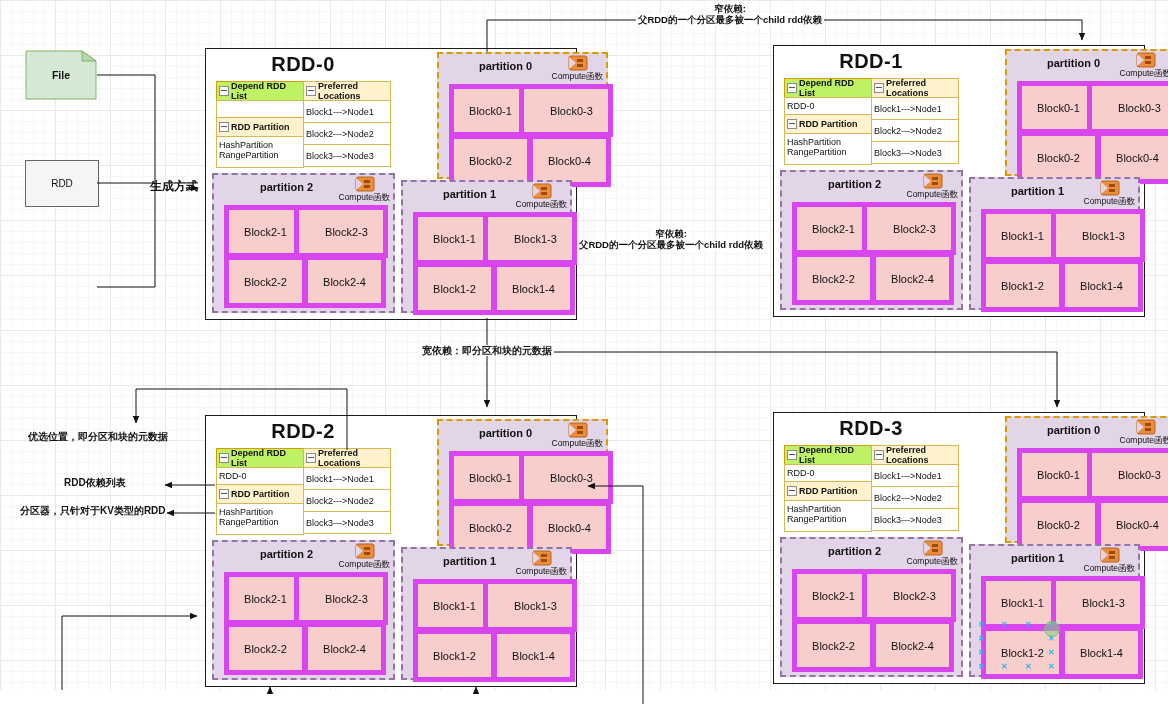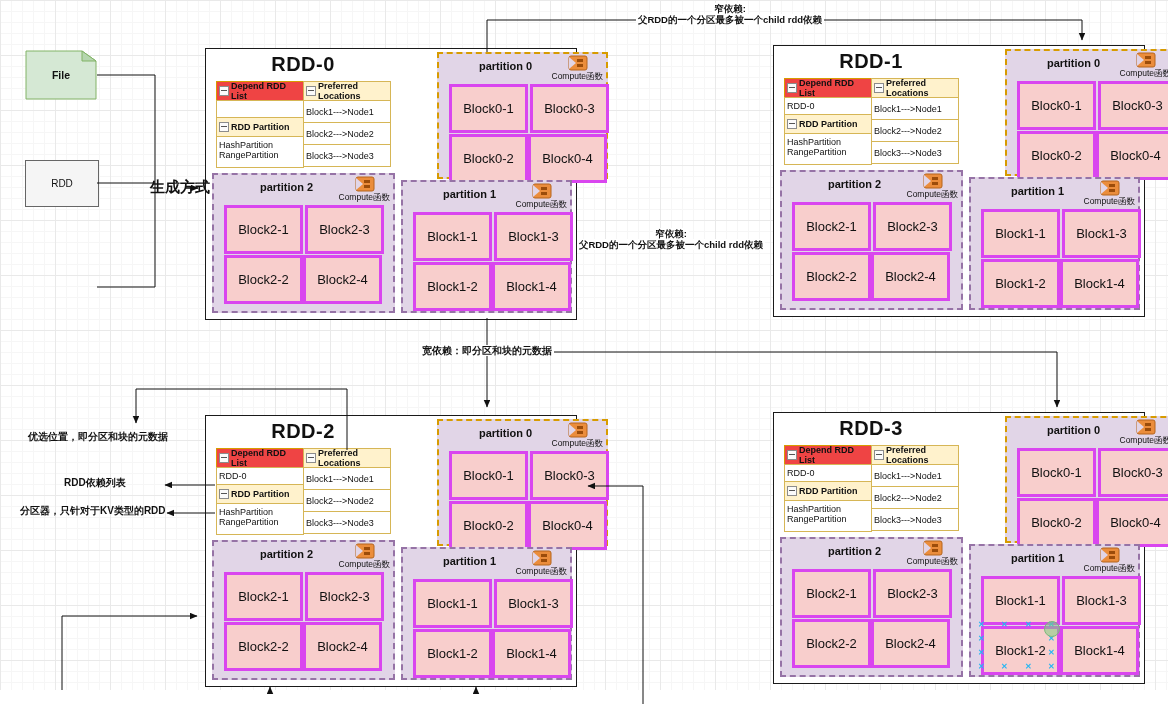--- a/index.html
+++ b/index.html
@@ -23,39 +23,39 @@
   
   .card{position:absolute;width:370px;height:270px;background:#fff;border:1px solid #1a1a1a;z-index:2;}
   .title{position:absolute;left:8px;top:4px;width:178px;text-align:center;font-size:20px;font-weight:700;letter-spacing:.5px;}
   .mtable{position:absolute;left:10px;top:32px;display:flex;font-size:9px;line-height:10px;}
   .mcol{display:flex;flex-direction:column;width:88px;}
   .mcol.r{margin-left:-1px;}
   .cell{box-sizing:border-box;border:1px solid #D6B656;margin-top:-1px;display:flex;align-items:center;
     padding:1px 2px;background:#fff;overflow:hidden;}
   .cell:first-child{margin-top:0;}
   .hdr{font-weight:700;font-size:9px;}
-  .hdr.or{background:#ef4444;border-color:#D79B00;}
+  .hdr.or{background:#bef264;border-color:#D79B00;}
   .hdr.ye{background:#FFF2CC;}
   .h20{height:20px;}.h18{height:18px;}
   .parts{height:32px;display:block;padding-top:3px;}
   .loc{height:23px;}
   .fold{width:8px;height:8px;border:1px solid #8c8c8c;background:#fbfbfb;margin-right:2px;flex:none;position:relative;}
   .fold::after{content:"";position:absolute;left:1px;right:1px;top:3px;height:1px;background:#555;}
   
   .part{position:absolute;background:#E1D5E7;border:2px dashed #9673A6;box-sizing:border-box;}
   .part.orange{border-color:#D79B00;margin-left:36px;}
   .pp0{left:195px;top:3px;width:171px;height:127px;}
   .pp1{left:195px;top:131px;width:171px;height:133px;}
   .pp2{left:6px;top:124px;width:183px;height:140px;}
   .plabel{position:absolute;left:0;right:34px;top:6px;text-align:center;font-weight:700;font-size:11px;}
   .cicon{position:absolute;right:18px;top:1px;width:22px;height:16px;}
   .clabel{position:absolute;right:3px;top:17px;font-size:8.5px;}
-  .blk{position:absolute;width:73px;height:43px;background:#F8CECC;border:3px solid #d946ef;
-    display:flex;align-items:center;justify-content:center;font-size:13px;}
-  .b1{left:10px;top:30px;}.b2{left:91px;top:30px;}.b3{left:10px;top:80px;}.b4{left:89px;top:80px;}
+  .blk{position:absolute;width:73px;height:43px;background:#F8CECC;border:5px solid #d946ef;
+    display:flex;align-items:center;justify-content:center;font-size:11px;}
+  .b1{left:10px;top:30px;}.b2{left:80px;top:30px;padding-left:11px;}.b3{left:10px;top:80px;}.b4{left:89px;top:80px;}
   
   .hx{position:absolute;color:#29B6F2;font-size:8px;font-weight:700;line-height:6px;z-index:7;}
   .conn{position:absolute;right:-6px;top:-5px;width:14px;height:14px;border-radius:50%;
     background:rgba(130,205,130,.55);border:1px solid #7cb97c;z-index:7;}
   
   .note{position:absolute;font-weight:700;font-size:10px;white-space:nowrap;z-index:6;line-height:11px;}
   .wbg{background:#fff;padding:0 2px;}
 </style>
 </head>
 <body>
@@ -394,21 +394,21 @@
       <span class="hx" style="left:-3px;top:10px">✕</span>
       <span class="hx" style="left:-3px;top:24px">✕</span>
       <span class="hx" style="left:67px;top:10px">✕</span>
       <span class="hx" style="left:67px;top:24px">✕</span>
       <span class="conn"></span>
     </div>
     <div class="blk b4">Block1-4</div>
   </div>
 </div>
 
-<div class="note" style="left:150px;top:181px;font-size:15px">生成方式</div>
+<div class="note" style="left:150px;top:181px;font-size:12px">生成方式</div>
 
 <div class="note" style="left:555px;top:3px;width:350px;text-align:center;font-size:9.5px">
   <span class="wbg">窄依赖:</span><br>
   <span class="wbg">父RDD的一个分区最多被一个child rdd依赖</span>
 </div>
 
 <div class="note" style="left:573px;top:228px;width:196px;text-align:center;font-size:9.5px">
   <span class="wbg">窄依赖:</span><br>
   <span class="wbg">父RDD的一个分区最多被一个child rdd依赖</span>
 </div>

